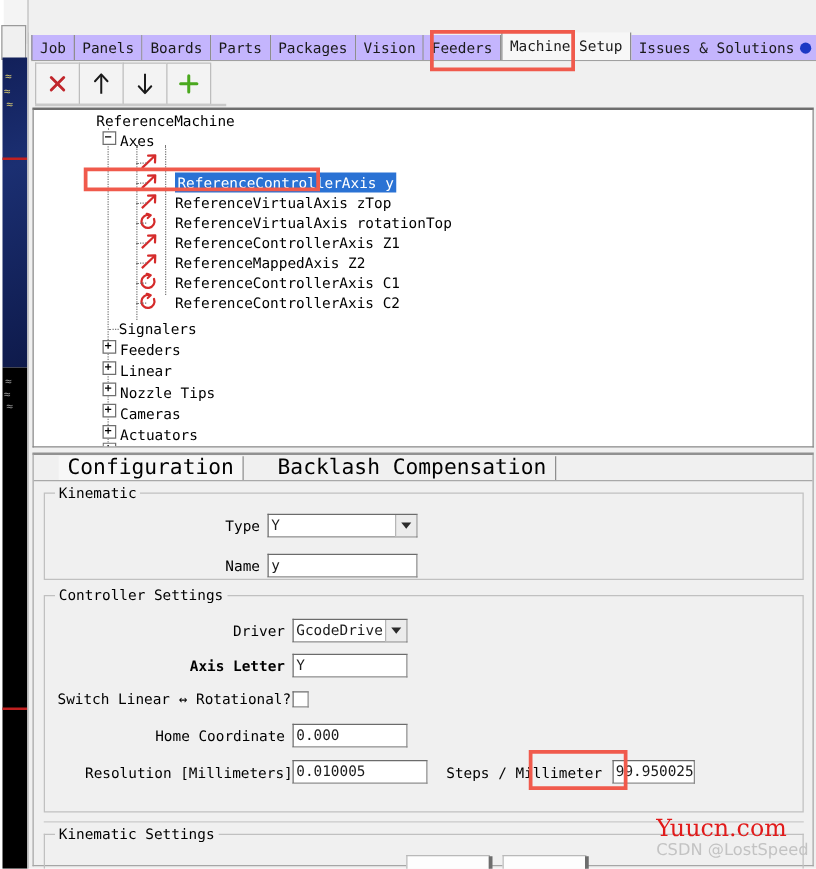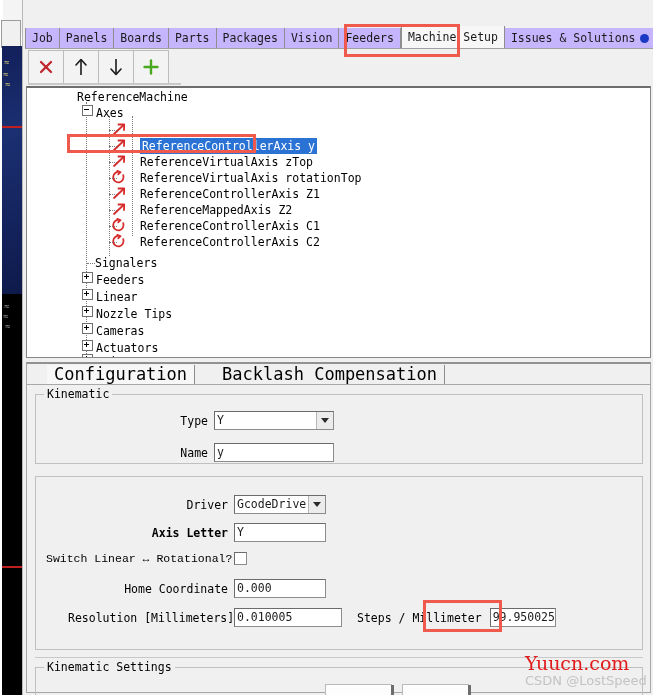--- a/index.html
+++ b/index.html
@@ -597,38 +597,39 @@
           </div>
         </div>
 
         <div class="frow" style="left:100px; top:48px;">
           <span class="flabel" style="width:72px;">Name</span>
           <div class="tfield" style="width:120px;"><span>y</span></div>
         </div>
       </div>
 
       <div class="groupbox" style="left:8px; top:112px; width:608px; height:174px;">
+        <div class="gb-title">Controller Settings</div>
 
         <div class="frow" style="left:52px; top:18px;">
           <span class="flabel" style="width:140px;">Driver</span>
           <div class="combo" style="width:92px;">
             <span class="cval">GcodeDriver</span>
             <span class="carrow">
                 <i></i>
               </span>
           </div>
         </div>
 
         <div class="frow" style="left:52px; top:46px;">
           <span class="flabel" style="width:140px;font-weight:bold;">Axis Letter</span>
           <div class="tfield" style="width:92px;"><span>Y</span></div>
         </div>
 
         <div class="frow" style="left:10px; top:75px;">
-          <span class="flabel" style="width:182px;font-family:Liberation Mono, monospace;">Switch Linear ↔ Rotational?</span>
+          <span class="flabel" style="width:182px;">Switch Linear ↔ Rotational?</span>
           <div class="chk"></div>
         </div>
 
         <div class="frow" style="left:52px; top:102px;">
           <span class="flabel" style="width:140px;">Home Coordinate</span>
           <div class="tfield" style="width:92px;"><span>0.000</span></div>
         </div>
 
         <div class="frow" style="left:32px; top:131px;">
           <span class="flabel" style="width:160px;">Resolution [Millimeters]</span>

